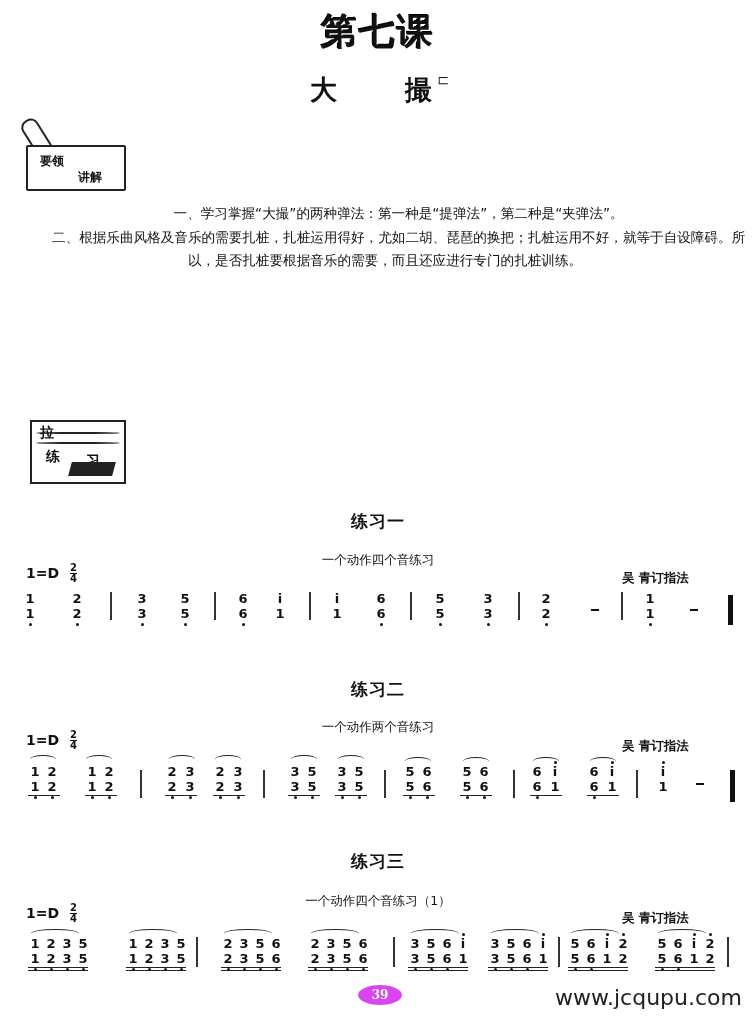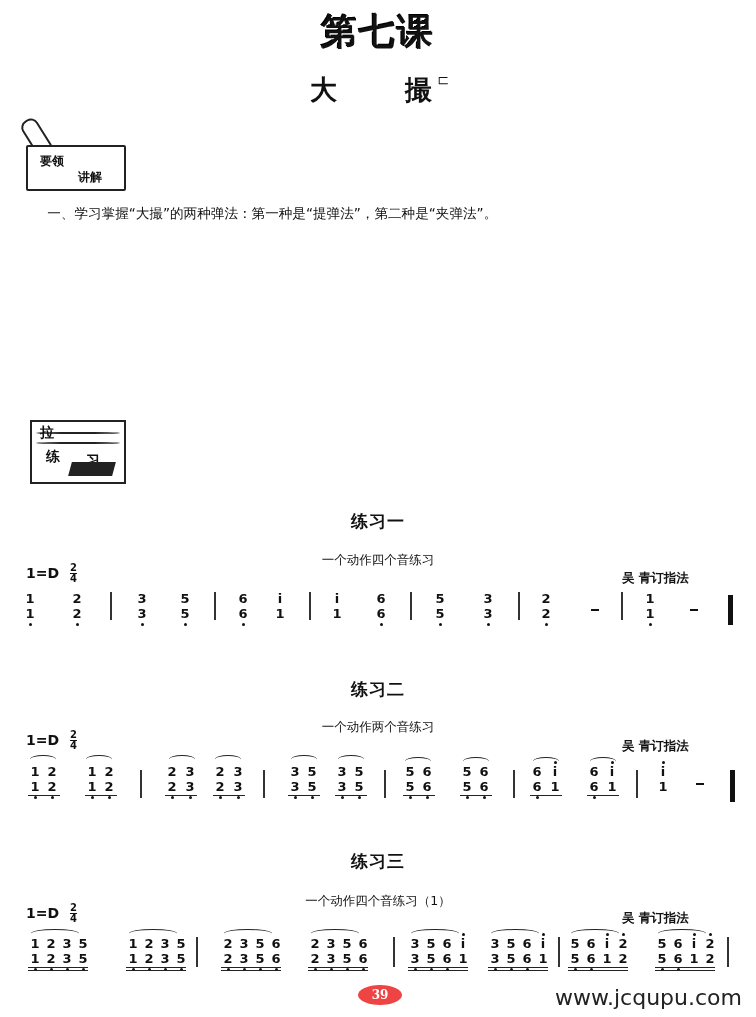--- a/index.html
+++ b/index.html
@@ -28,39 +28,40 @@
   .frac .bar{border-top:1.5px solid #111;}
   .credit{left:622px;font-family:"DejaVu Sans",sans-serif;font-weight:bold;font-size:12.5px;}
   .note{position:absolute;font-family:"DejaVu Sans",sans-serif;font-weight:bold;font-size:13px;width:14px;text-align:center;line-height:14px;}
   .dot-above::before{content:"";position:absolute;left:6px;top:-4px;width:3px;height:3px;background:#111;border-radius:50%;}
   .dot-below::after{content:"";position:absolute;left:6px;bottom:-5px;width:3px;height:3px;background:#111;border-radius:50%;}
   .barline{position:absolute;width:2px;background:#333;}
   .endbar{position:absolute;width:5px;background:#111;}
   .dash{position:absolute;width:8px;height:2px;background:#111;}
   .slur{position:absolute;height:8px;border-top:1.5px solid #222;border-radius:50% 50% 0 0;}
   .uline{position:absolute;height:0;border-top:1.5px solid #222;}
-  .pagenum{left:358px;top:985px;width:44px;height:20px;background:#ef4444;color:#fff;border-radius:50%;text-align:center;font-size:12px;line-height:20px;font-weight:bold;}
+  .pagenum{left:358px;top:985px;width:44px;height:20px;background:#d946ef;color:#fff;border-radius:50%;text-align:center;font-size:12px;line-height:20px;font-weight:bold;}
   .site{left:555px;top:985px;font-family:"DejaVu Sans",sans-serif;font-size:22px;color:#222;}
 </style>
 </head>
 <body>
 
 <div class="abs title">第七课</div>
 <div class="abs subtitle">
   <span class="s1">大</span><span>撮</span><span class="sup">ㄷ</span>
 </div>
 
 <div class="abs clip"></div>
 <div class="abs tag">
   <span class="l1">要领</span>
   <span class="l2">讲解</span>
 </div>
 
-<div class="abs para" style="top:202px;">
+<div class="abs para" style="top:202px;text-align:center;">
   <p class="ind">一、学习掌握“大撮”的两种弹法：第一种是“提弹法”，第二种是“夹弹法”。</p>
+  <p class="ind">二、根据乐曲风格及音乐的需要扎桩，扎桩运用得好，尤如二胡、琵琶的换把；扎桩运用不好，就等于自设障碍。所以，是否扎桩要根据音乐的需要，而且还应进行专门的扎桩训练。</p>
 </div>
 
 <div class="abs practice-logo">
   <div class="wave" style="top:10px;"></div>
   <div class="wave" style="top:20px;"></div>
   <span class="pl" style="left:8px;top:2px;">拉</span>
   <span class="pl" style="left:14px;top:26px;">练</span>
   <span class="pl" style="left:54px;top:30px;">习</span>
   <div style="position:absolute;left:38px;top:40px;width:44px;height:14px;background:#222;transform:skewX(-15deg);"></div>
 </div>

